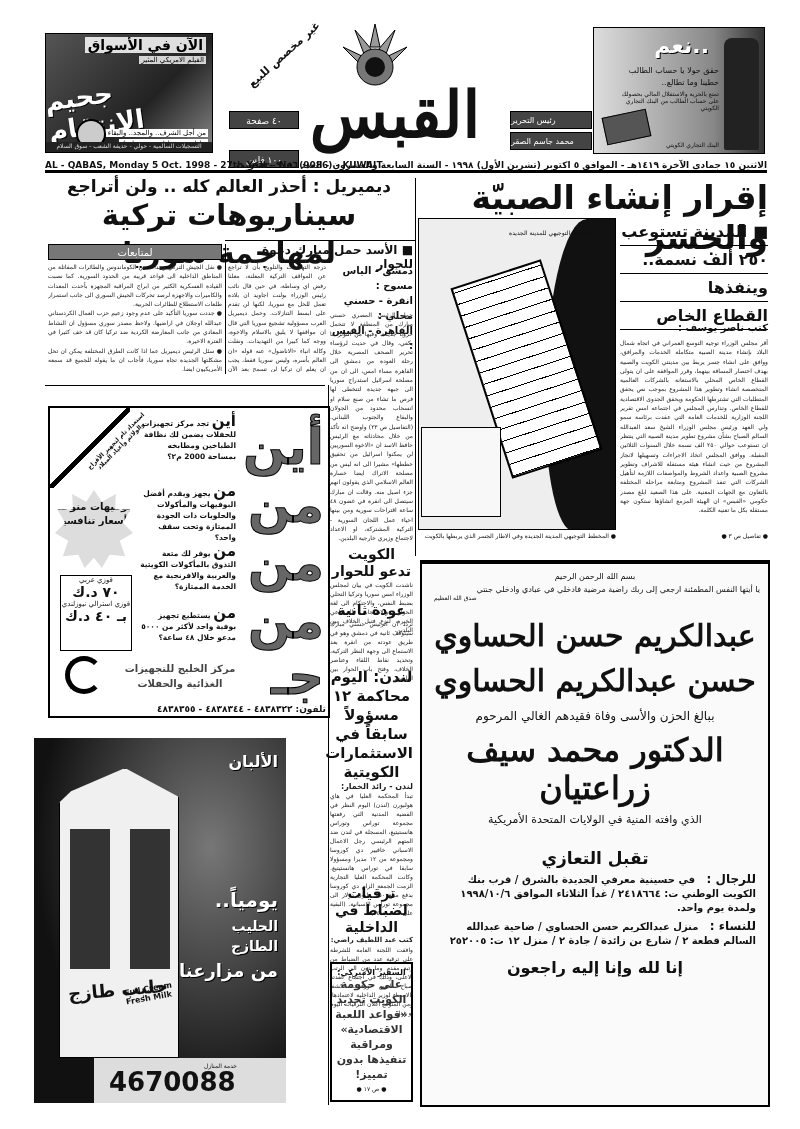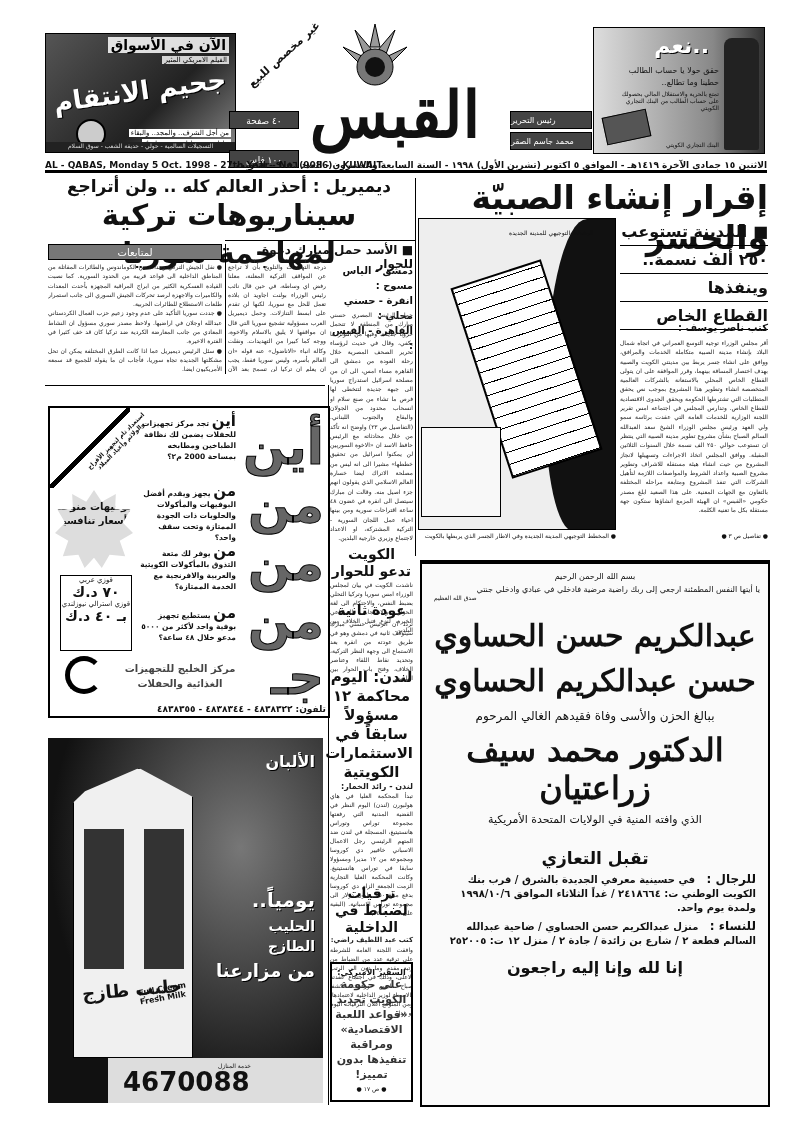--- a/index.html
+++ b/index.html
@@ -2,21 +2,21 @@
 <html><head>
 <meta charset="utf-8">
 <style>
   * { box-sizing: border-box; margin: 0; padding: 0; }
   body { width: 800px; height: 1129px; background: #fff; font-family: "DejaVu Sans", sans-serif; color: #111; position: relative; overflow: hidden; }
   .abs { position: absolute; }
   .rtl { direction: rtl; text-align: right; }
   .bold { font-weight: bold; }
 
   
-  .ad-film { left: 45px; top: 33px; width: 191px; height: 120px; background: linear-gradient(135deg,#555,#222 60%,#888); color:#fff; border:1px solid #000; overflow:hidden; }
+  .ad-film { left: 45px; top: 33px; width: 168px; height: 120px; background: linear-gradient(135deg,#555,#222 60%,#888); color:#fff; border:1px solid #000; overflow:hidden; }
   .ad-film .t1 { position:absolute; right:6px; top:3px; font-size:14px; font-weight:bold; color:#000; background:rgba(255,255,255,.85); padding:0 3px; }
   .ad-film .t2 { position:absolute; right:6px; top:22px; font-size:7px; color:#000; background:rgba(255,255,255,.8); padding:0 2px; }
   .ad-film .t3 { position:absolute; right:8px; top:42px; font-size:26px; font-weight:bold; color:#fff; text-shadow:1px 1px 0 #000; transform:rotate(-8deg);}
   .ad-film .t4 { position:absolute; right:4px; top:95px; font-size:7px; background:#fff;color:#000;padding:0 2px;}
   .ad-film .t5 { position:absolute; right:4px; top:105px; font-size:6px; background:#fff;color:#000;padding:0 2px;}
   .ad-film .t6 { position:absolute; left:0; right:0; bottom:0; height:10px; font-size:6px; background:#222; color:#ddd; text-align:center; }
   .ad-film .ball { position:absolute; left:30px; top:85px; width:30px; height:30px; border-radius:50%; background:#ccc; border:2px solid #000;}
 
   .not-for-sale { left: 238px; top: 48px; font-size: 11px; transform: rotate(-42deg); font-weight:bold; }
   .price-box { left: 229px; top: 111px; width: 70px; }
@@ -85,21 +85,21 @@
   .ad-ayn .gc { position:absolute; left:15px; top:248px; width:38px; height:38px; border:5px solid #000; border-radius:50%; border-right-color:transparent;}
   .ad-ayn .company { position:absolute; left:60px; top:253px; width:140px; direction:rtl; text-align:center; font-size:10px; font-weight:bold; color:#444; line-height:15px; }
   .ad-ayn .phone { position:absolute; left:10px; bottom:2px; right:2px; direction:rtl; font-size:9px; font-weight:bold; }
 
   
   .side-col { left: 330px; top: 400px; width: 83px; }
   .side-col .sh { font-size: 14px; font-weight:bold; text-align:center; direction:rtl; line-height:17px; }
   .side-col .sb { font-size: 6px; line-height: 9px; direction:rtl; text-align:justify; color:#222; }
 
   
-  .ad-milk { left: 48px; top: 738px; width: 275px; height: 365px; background: radial-gradient(ellipse at 70% 30%, #777, #111 70%); overflow:hidden; }
+  .ad-milk { left: 34px; top: 738px; width: 252px; height: 365px; background: radial-gradient(ellipse at 70% 30%, #777, #111 70%); overflow:hidden; }
   .ad-milk .carton { position:absolute; left: 25px; top:30px; width:120px; height:290px; background:#f0f0f0; border:1px solid #000; clip-path: polygon(10% 8%, 55% 0, 100% 10%, 100% 100%, 0 100%, 0 12%); }
   .ad-milk .panel { position:absolute; left:10px; top:60px; width:40px; height:140px; background:#333; }
   .ad-milk .panel2 { position:absolute; left:70px; top:60px; width:40px; height:140px; background:#333; }
   .ad-milk .cart-t1 { position:absolute; left:8px; top:210px; font-size:18px; font-weight:bold; direction:rtl; transform:rotate(-5deg);}
   .ad-milk .cart-t2 { position:absolute; left:65px; top:215px; font-size:8px; font-weight:bold; transform:rotate(-10deg);}
   .ad-milk .txt { position:absolute; right: 8px; color:#fff; direction:rtl; font-weight:bold; text-shadow:1px 1px 0 #000; }
   .ad-milk .phone-bar { position:absolute; left:60px; right:0; bottom:0; height:45px; background:#ddd; }
   .ad-milk .phone { position:absolute; left:75px; bottom:6px; font-size:26px; font-weight:bold; }
   .ad-milk .phone-l { position:absolute; left:170px; bottom:34px; font-size:6px; }
 

